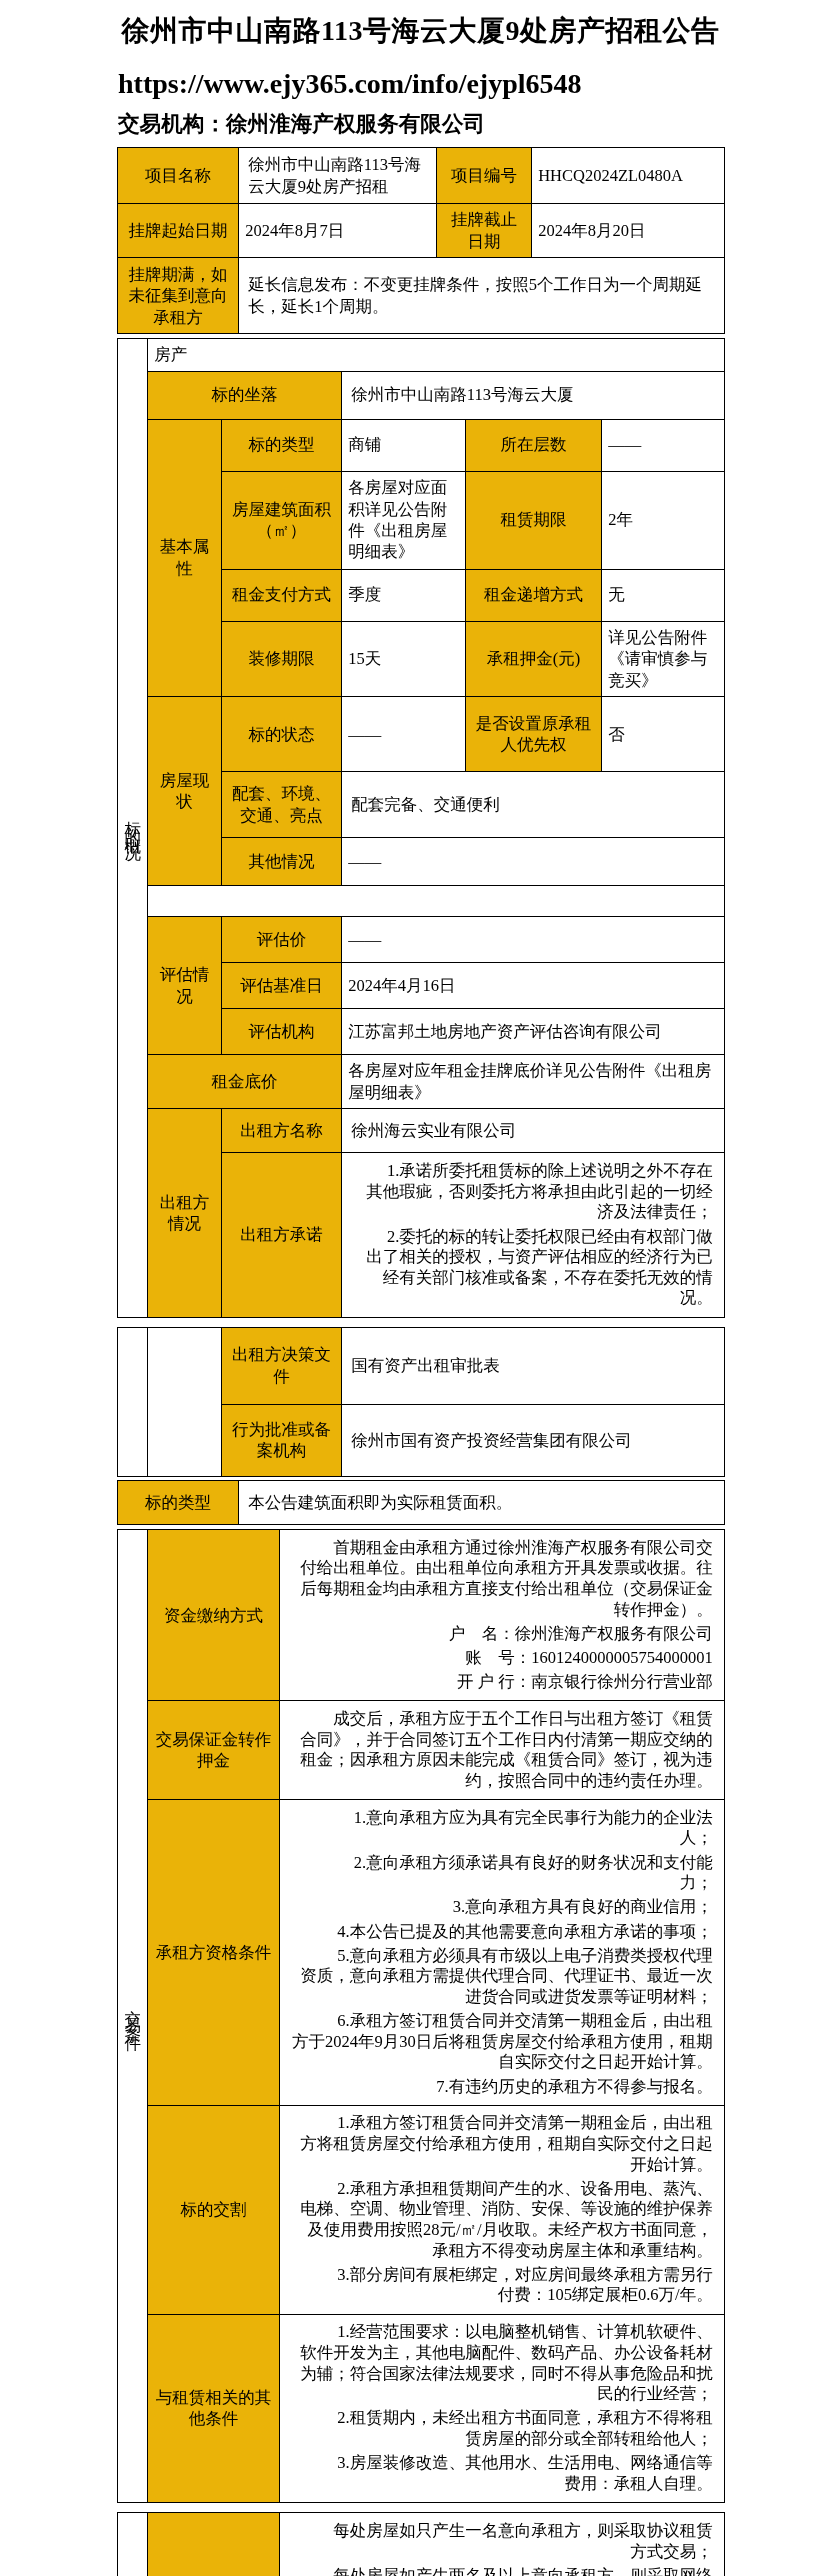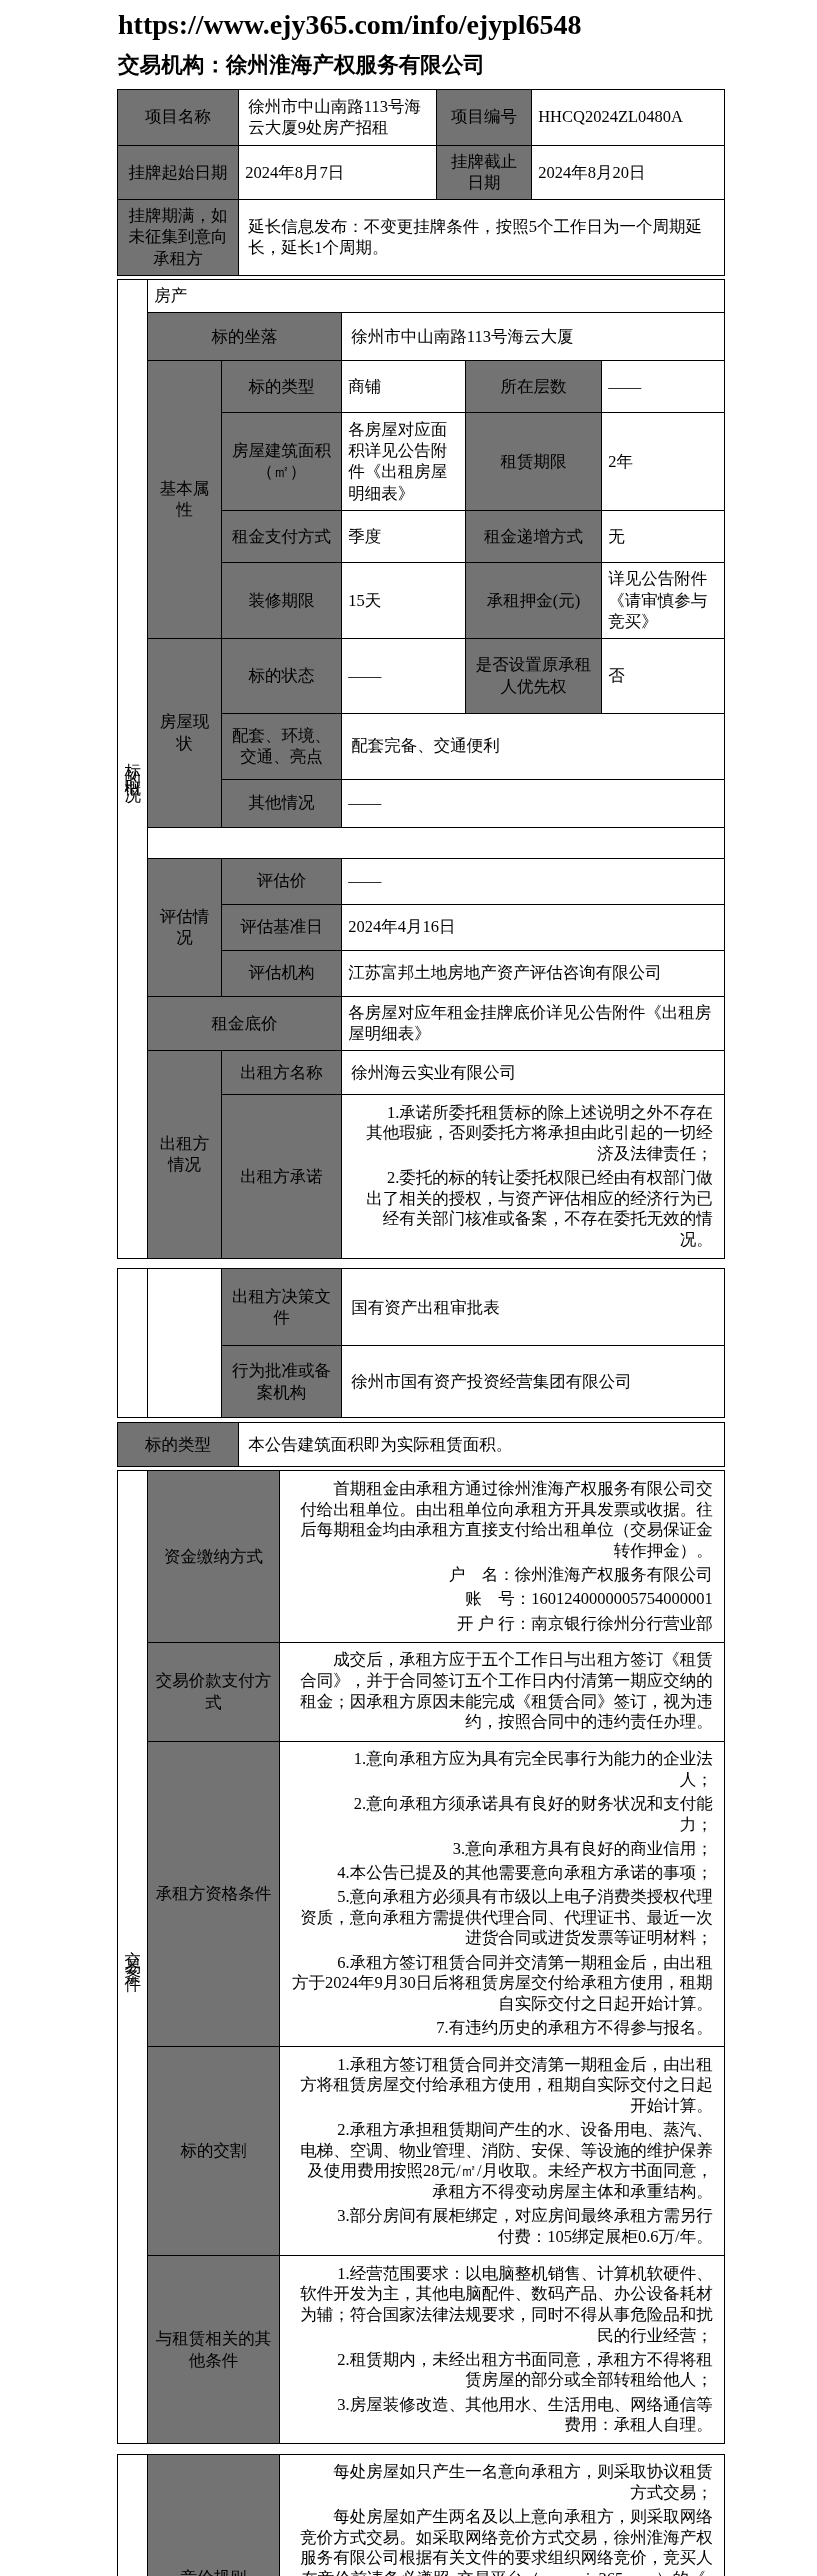--- a/index.html
+++ b/index.html
@@ -5,35 +5,36 @@
   html,body{margin:0;padding:0;background:#fff;}
   body{font-family:"Liberation Serif","DejaVu Serif",serif;color:#000;}
   .page{width:818px;background:#fff;}
   .content{margin-left:117px;width:607px;padding-top:9.3px;}
   .doc-title{font-size:28px;font-weight:bold;text-align:center;margin:3.1px 0 17.5px 0;letter-spacing:0.5px;}
   .doc-url{font-size:28px;font-weight:bold;margin:0 0 9px 1px;}
   .doc-agency{font-size:21.6px;font-weight:bold;margin:0 0 9.3px 1px;}
   table{border-collapse:collapse;width:607px;table-layout:fixed;margin:0 0 3.6px 0;}
   table.gap-lg{margin-top:9.3px;}
   td{border:1px solid #000;font-size:16.5px;line-height:1.3;padding:5.2px 6.2px;vertical-align:middle;word-break:break-all;}
-  .lbl{background:#737373;text-align:center;}
+  .lbl{background:#eab308;text-align:center;}
   .ctr{text-align:left;}
   .lft{text-align:left;padding-left:9.3px;}
   .para{text-align:right;padding:4.1px 11.3px;}
   .para p{margin:3.6px 0;text-indent:2em;line-height:20.6px;}
   .vlab{background:#fff;text-align:center;padding:0;}
   .vlab span{writing-mode:vertical-rl;text-orientation:upright;letter-spacing:0.5em;font-size:16.5px;}
   .spacer{background:#fff;}
 </style>
 </head>
 <body>
 
 <div class="page">
   <div class="content">
 
+    <div class="doc-title">徐州市中山南路113号海云大厦9处房产招租公告</div>
     <div class="doc-url">https://www.ejy365.com/info/ejypl6548</div>
     <div class="doc-agency">交易机构：徐州淮海产权服务有限公司</div>
 
     <table>
       <colgroup>
           <col style="width:121px">
           <col style="width:198px">
           <col style="width:95px">
           <col style="width:193px">
         </colgroup>
@@ -197,21 +198,21 @@
         <td class="vlab" rowspan="5"><span>交易条件</span></td>
         <td class="lbl">资金缴纳方式</td>
         <td class="para">
               <p>首期租金由承租方通过徐州淮海产权服务有限公司交付给出租单位。由出租单位向承租方开具发票或收据。往后每期租金均由承租方直接支付给出租单位（交易保证金转作押金）。</p>
               <p>户　名：徐州淮海产权服务有限公司</p>
               <p>账　号：1601240000005754000001</p>
               <p>开 户 行：南京银行徐州分行营业部</p>
             </td>
       </tr>
       <tr>
-        <td class="lbl">交易价款支付方式</td>
+        <td class="lbl">交易保证金转作押金</td>
         <td class="para">
               <p>成交后，承租方应于五个工作日与出租方签订《租赁合同》，并于合同签订五个工作日内付清第一期应交纳的租金；因承租方原因未能完成《租赁合同》签订，视为违约，按照合同中的违约责任办理。</p>
             </td>
       </tr>
       <tr>
         <td class="lbl">承租方资格条件</td>
         <td class="para">
               <p>1.意向承租方应为具有完全民事行为能力的企业法人；</p>
               <p>2.意向承租方须承诺具有良好的财务状况和支付能力；</p>
               <p>3.意向承租方具有良好的商业信用；</p>

